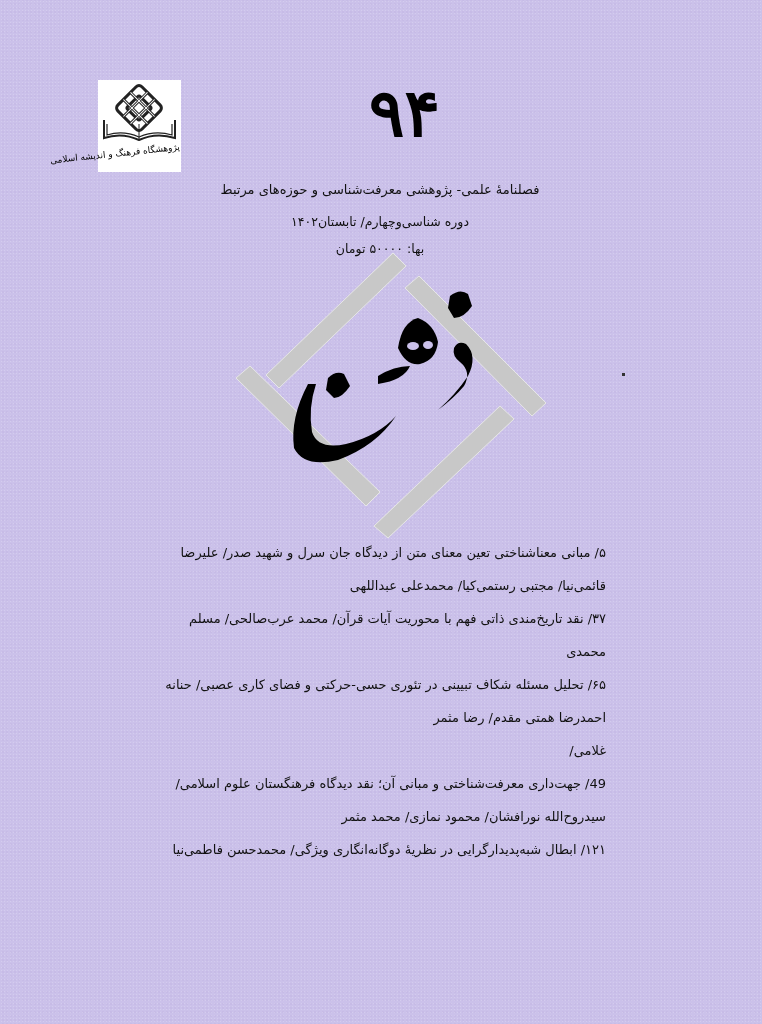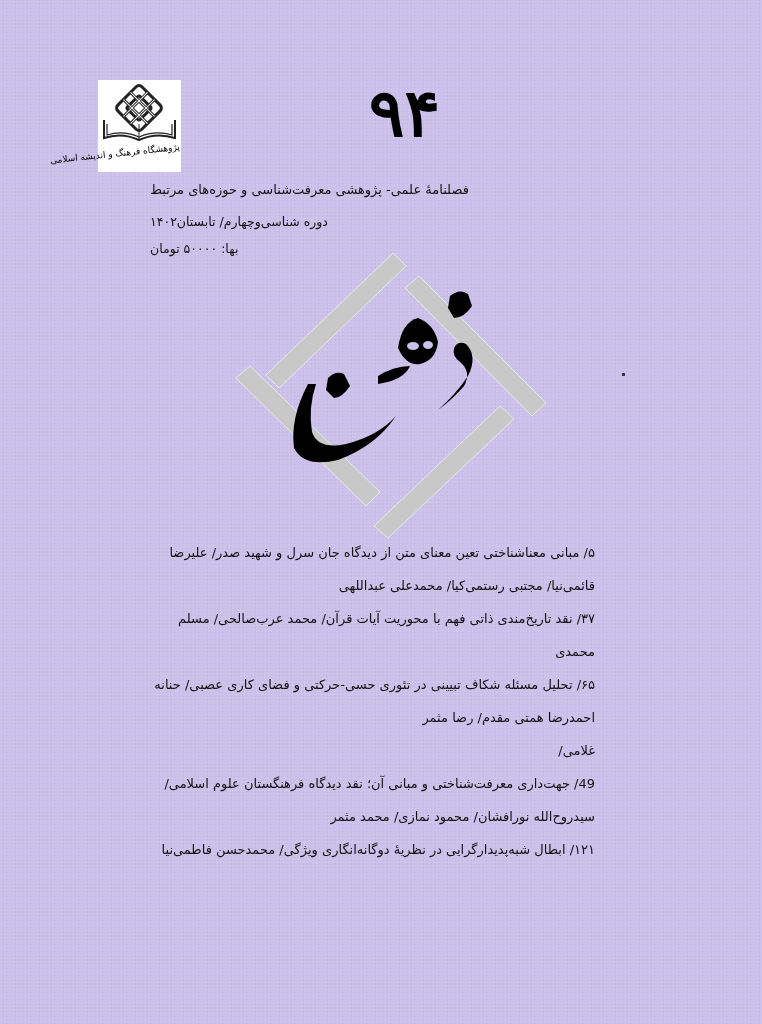--- a/index.html
+++ b/index.html
@@ -54,21 +54,21 @@
       font-weight: bold;
       font-size: 66px;
       line-height: 86px;
       color: #000;
       direction: rtl;
     }
     .header-line {
       position: absolute;
       left: 150px;
       width: 460px;
-      text-align: left;
+      text-align: center;
       direction: rtl;
       font-size: 12.5px;
       color: #111;
       white-space: nowrap;
     }
     .subtitle { top: 182px; font-size: 13px; }
     .volume   { top: 214px; }
     .price    { top: 241px; }
     .emblem {
       position: absolute;
@@ -76,21 +76,21 @@
       width: 324px; height: 290px;
     }
     .dot {
       position: absolute;
       left: 622px; top: 373px;
       width: 3px; height: 3px;
       background: #333;
     }
     .toc {
       position: absolute;
-      left: 135px; top: 536px;
+      left: 146px; top: 536px;
       width: 460px;
       direction: rtl;
       text-align: justify;
       text-align-last: right;
       font-size: 13px;
       line-height: 33px;
       color: #111;
     }
     .toc-entry { margin: 0; }
     .toc-line { display: block; }

